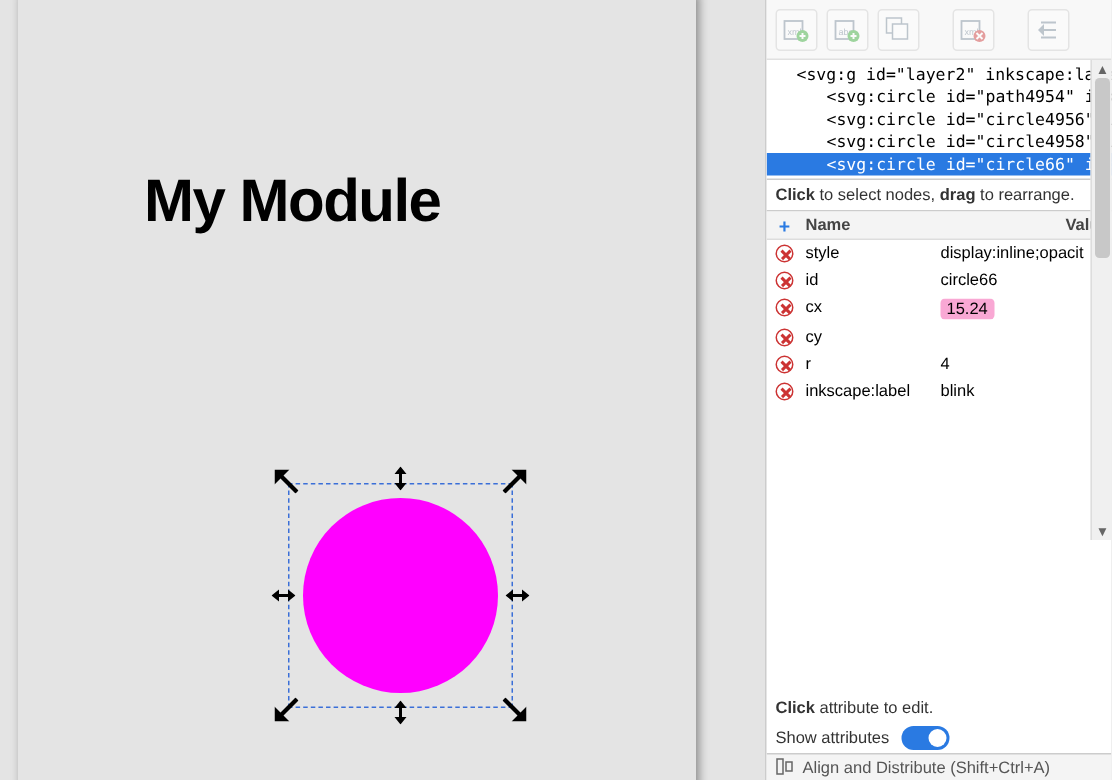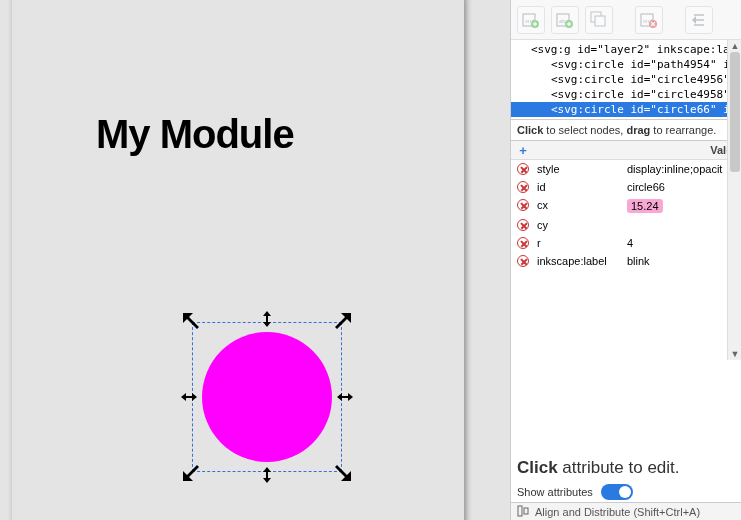--- a/index.html
+++ b/index.html
@@ -174,21 +174,21 @@
     position:absolute;
     right:-18px; top:2px;
     width:20px; height:10px;
     background:#fff44a;
     border-radius: 0 6px 6px 0;
   }
   .bottom-hint {
     position:absolute;
     bottom: 42px;
     left:6px; right:6px;
-    font-size:17px;
+    font-size:11px;
     color:#333;
   }
   .show-attr {
     position:absolute;
     bottom: 20px;
     left:6px;
     font-size:11px;
     color:#333;
     display:flex;
     align-items:center;
@@ -347,20 +347,21 @@
     <div class="xml-line">&lt;svg:circle id="circle4958" ink</div>
     <div class="xml-line selected">&lt;svg:circle id="circle66" inksca</div>
   </div>
 
   <div class="hint1">
     <b>Click</b><span> to select nodes, </span><b>drag</b><span> to rearrange.</span>
   </div>
 
   <div class="attr-header">
     <div class="col-icon">+</div>
+    <div class="col-name">Name</div>
     <div class="col-val">Value</div>
   </div>
 
   <div id="attr-body">
       <div class="attr-row">
         <div class="col-icon">
           <div class="del-icon"></div>
         </div>
         <div class="col-name">style</div>
         <div class="col-val">display:inline;opacit</div>

